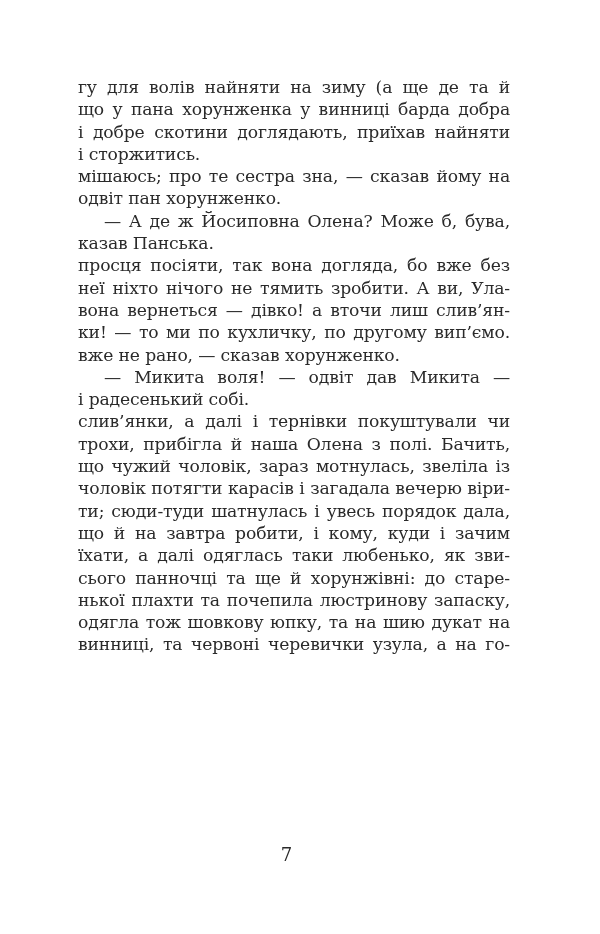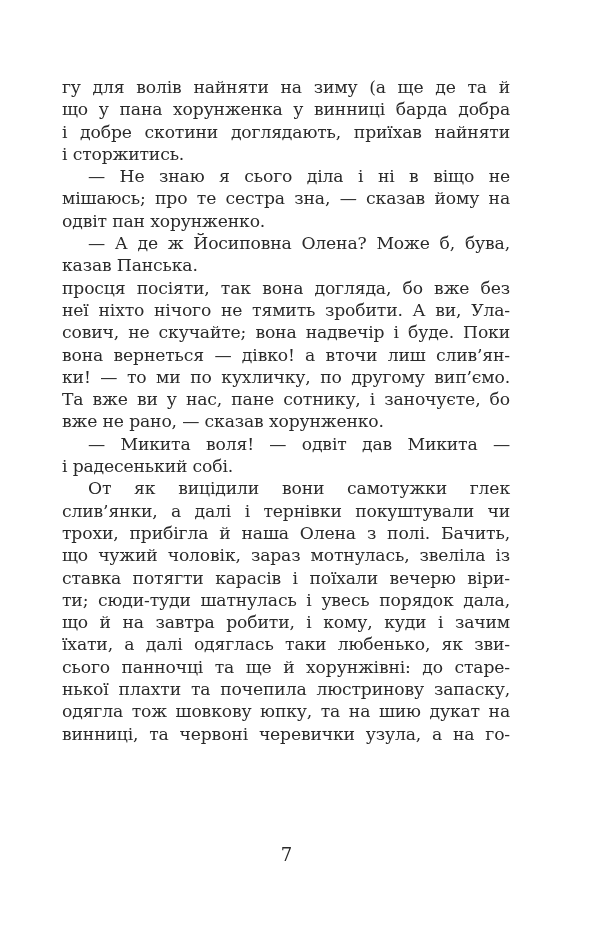--- a/index.html
+++ b/index.html
@@ -10,55 +10,52 @@
       color: #2a2a2a;
     }
     .text-block {
       position: absolute; left: 62px; top: 76px; width: 448px;
     }
     .line {
       display: block; height: 22.3px; line-height: 22.3px;
       font-size: 17.2px; white-space: nowrap;
       text-align: justify; text-align-last: justify;
       letter-spacing: -0.15px;
+      margin-left: 16px;
     }
     .line.last { text-align-last: left; }
     .line.indent { padding-left: 26px; }
     .page-number {
       position: absolute; left: 0; width: 573px; top: 844px;
       text-align: center; font-size: 18px;
     }
   </style>
 </head>
 <body>
 
 <div class="text-block" id="text-block">
     <span class="line">гу для волів найняти на зиму (а ще де та й</span>
     <span class="line">що у пана хорунженка у винниці барда добра</span>
     <span class="line">і добре скотини доглядають, приїхав найняти</span>
     <span class="line last">і сторжитись.</span>
-    <span class="line indent">— Не знаю я сього діла і ні в віщо не</span>
     <span class="line">мішаюсь; про те сестра зна, — сказав йому на</span>
     <span class="line last">одвіт пан хорунженко.</span>
     <span class="line indent">— А де ж Йосиповна Олена? Може б, бува,</span>
     <span class="line last">казав Панська.</span>
     <span class="line">просця посіяти, так вона догляда, бо вже без</span>
     <span class="line">неї ніхто нічого не тямить зробити. А ви, Ула-</span>
-    <span class="line">сович, не скучайте; вона надвечір і буде. Поки</span>
     <span class="line">вона вернеться — дівко! а вточи лиш слив’ян-</span>
     <span class="line">ки! — то ми по кухличку, по другому вип’ємо.</span>
-    <span class="line">Та вже ви у нас, пане сотнику, і заночуєте, бо</span>
     <span class="line last">вже не рано, — сказав хорунженко.</span>
     <span class="line indent">— Микита воля! — одвіт дав Микита —</span>
     <span class="line last">і радесенький собі.</span>
-    <span class="line indent">От як виціди­ли вони самотужки глек</span>
     <span class="line">слив’янки, а далі і тернівки покуштували чи</span>
     <span class="line">трохи, прибігла й наша Олена з полі. Бачить,</span>
     <span class="line">що чужий чоловік, зараз мотнулась, звеліла із</span>
-    <span class="line">ставка потягти карасів і поїхали вечерю віри-</span>
+    <span class="line">чоловік потягти карасів і загадала вечерю віри-</span>
     <span class="line">ти; сюди-туди шатнулась і увесь порядок дала,</span>
     <span class="line">що й на завтра робити, і кому, куди і зачим</span>
     <span class="line">їхати, а далі одяглась таки любенько, як зви-</span>
     <span class="line">сього панночці та ще й хорунжівні: до старе-</span>
     <span class="line">нької плахти та почепила люстринову запаску,</span>
     <span class="line">одягла тож шовкову юпку, та на шию дукат на</span>
     <span class="line">винниці, та червоні черевички узула, а на го-</span>
   </div>
 
 <div class="page-number">7</div>

